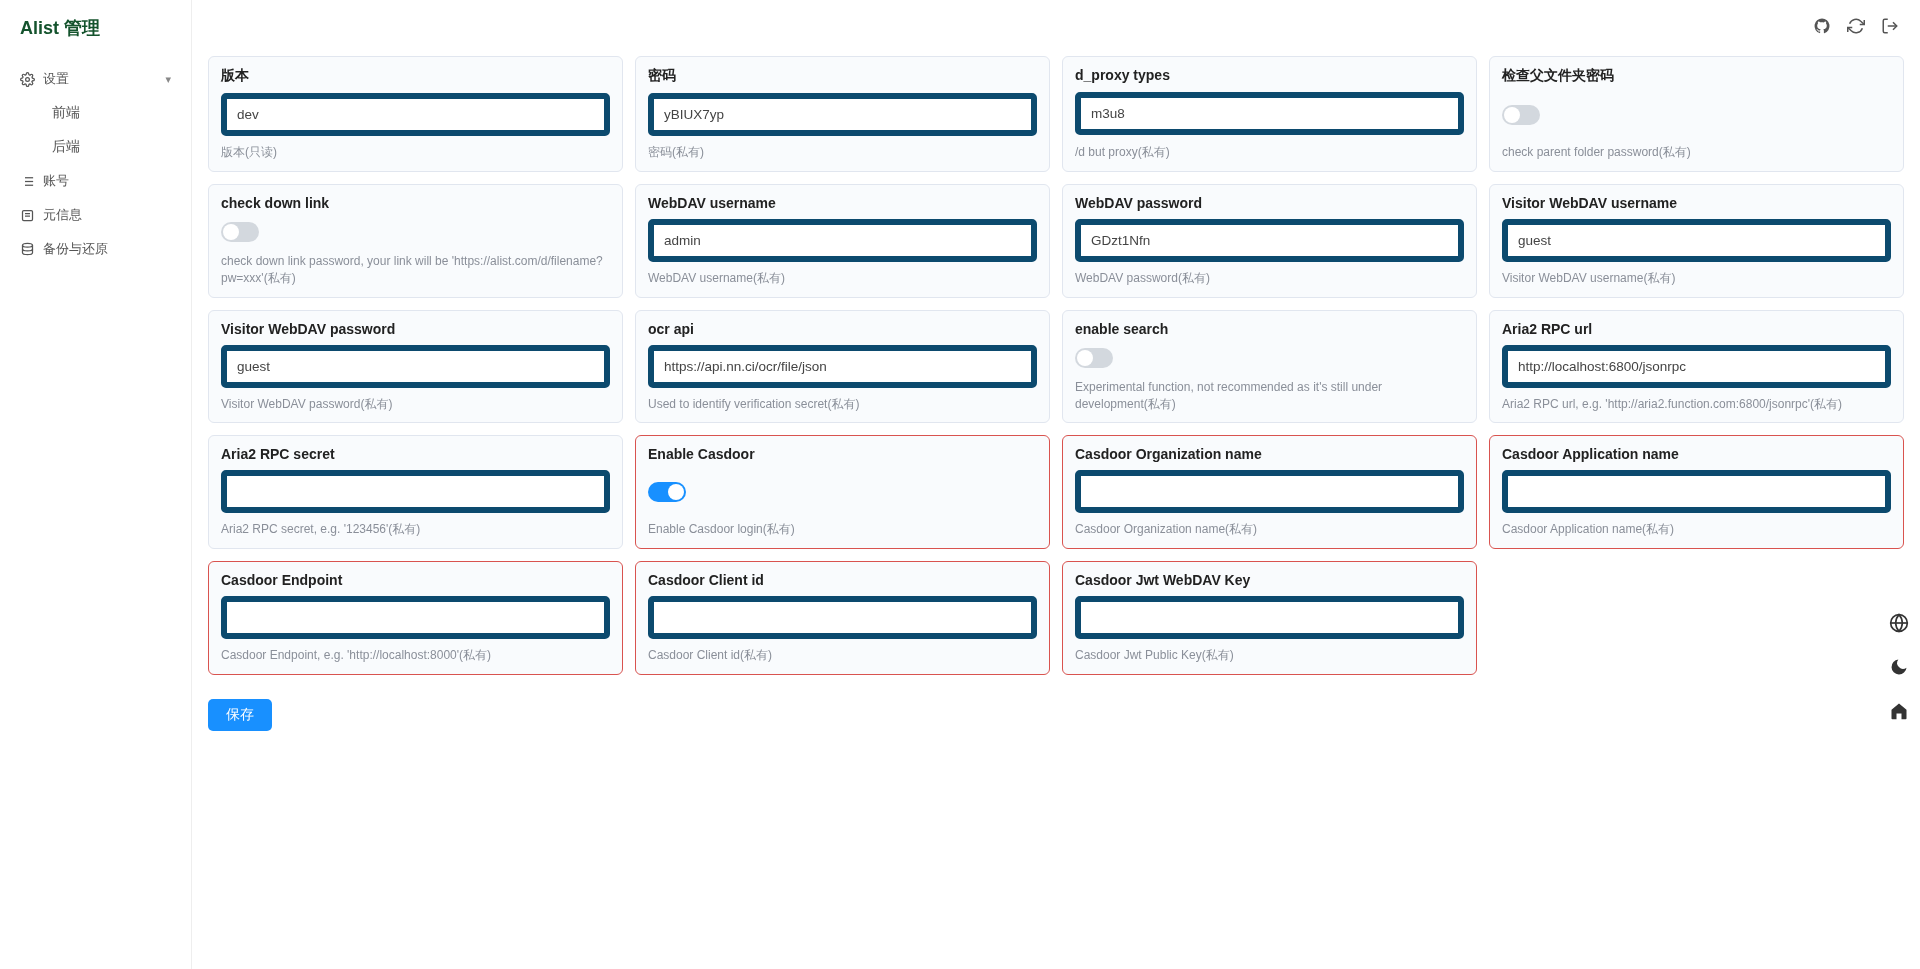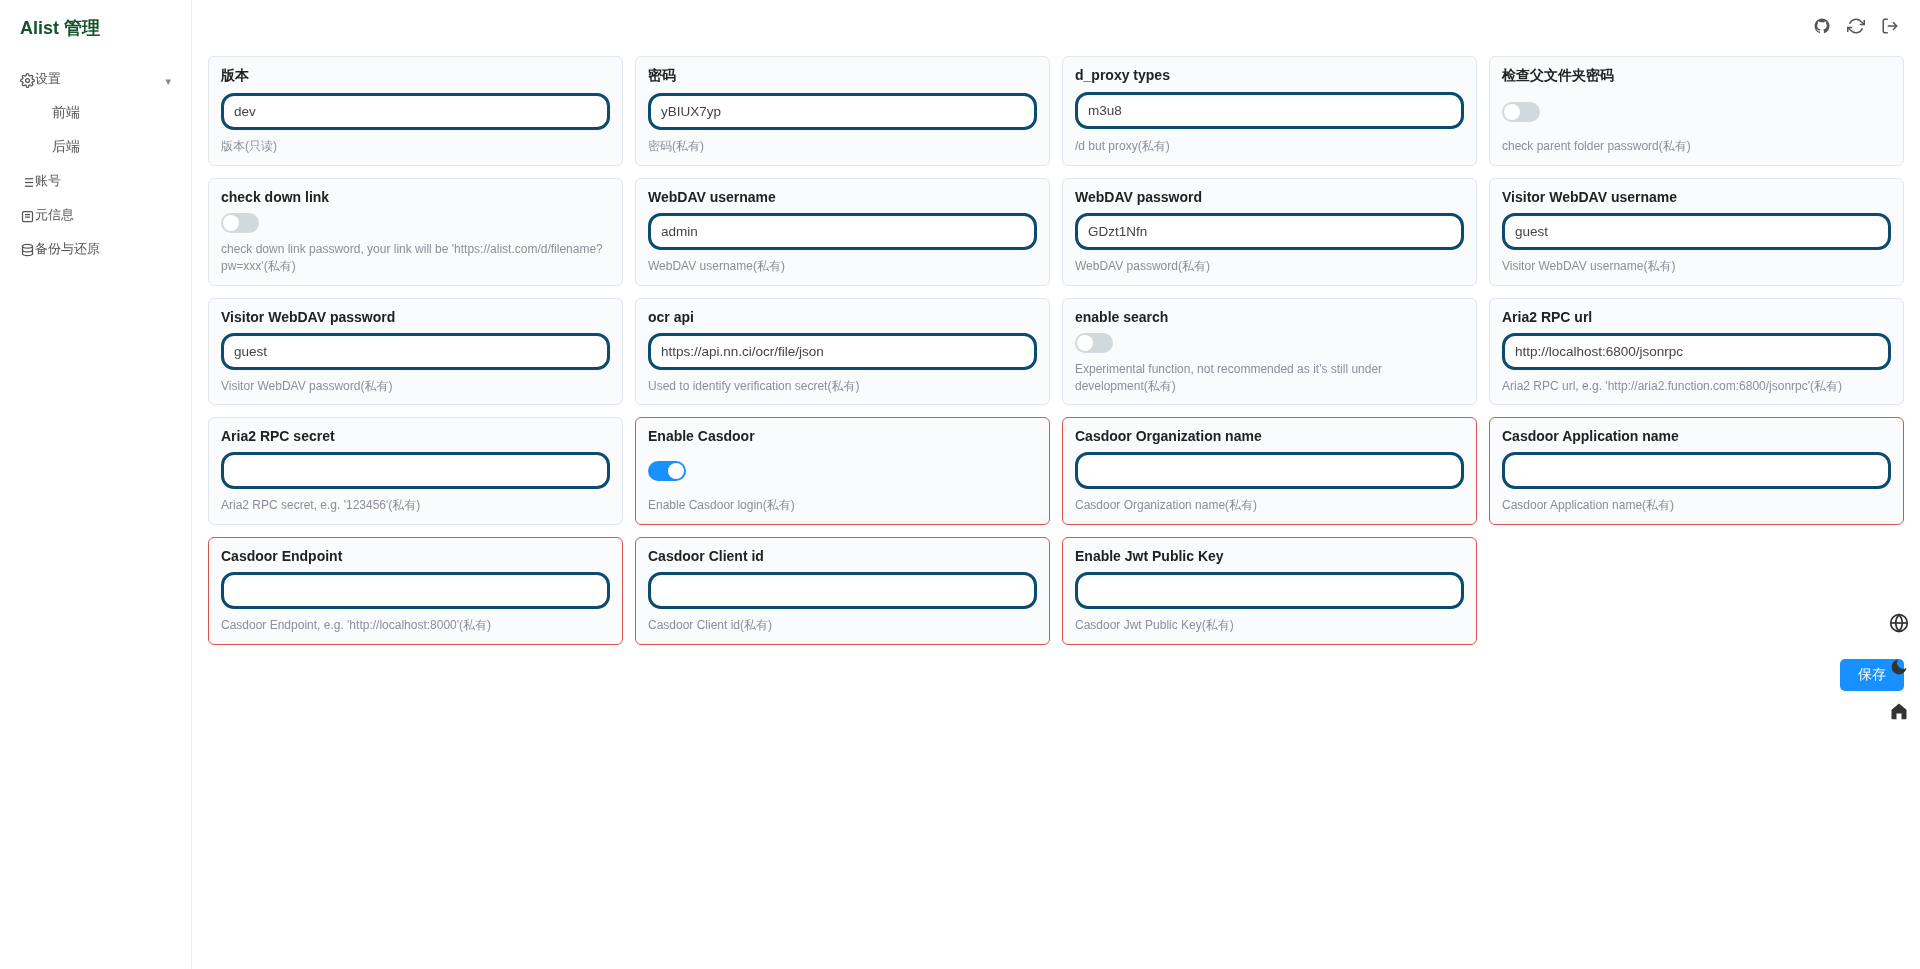--- a/index.html
+++ b/index.html
@@ -1,40 +1,40 @@
 <!DOCTYPE html>
 <html><head>
 <meta charset="utf-8">
 <style>
 * { box-sizing: border-box; margin: 0; padding: 0; }
 body { font-family: -apple-system, BlinkMacSystemFont, "Segoe UI", "Microsoft YaHei", sans-serif; font-size: 14px; color: #333; background: #fff; }
 .layout { display: flex; width: 1920px; height: 969px; }
 .sidebar { width: 192px; border-right: 1px solid #eee; display: flex; flex-direction: column; }
 .brand { padding: 16px 20px; font-size: 18px; font-weight: 600; color: #14532d; }
 .nav { padding: 6px 8px; }
-.nav-item { display: flex; align-items: flex-end; padding: 8px 12px; border-radius: 6px; cursor: pointer; font-size: 13px; color: #555; }
+.nav-item { display: flex; align-items: center; padding: 8px 12px; border-radius: 6px; cursor: pointer; font-size: 13px; color: #555; gap: 8px; }
 .nav-item .chev { margin-left: auto; color: #888; font-size: 11px; }
 .nav-sub { padding-left: 32px; }
 .nav-sub .nav-item { font-size: 14px; }
 .nav-item svg, .nav-item .ic { width: 15px; height: 15px; flex-shrink: 0; color: #555; }
 .main { flex: 1; display: flex; flex-direction: column; min-width: 0; position: relative; }
 .topbar { height: 52px; display: flex; align-items: center; justify-content: flex-end; padding: 0 20px; gap: 14px; }
 .topbar .tbtn { width: 20px; height: 20px; cursor: pointer; color: #555; display: flex; align-items: center; justify-content: center; }
 .content { flex: 1; padding: 4px 16px 16px 16px; overflow: auto; }
 .grid { display: grid; grid-template-columns: repeat(4, 1fr); gap: 12px; }
 .card { border: 1px solid #e1e6ef; background: #f9fbfd; border-radius: 6px; padding: 10px 12px; display: flex; flex-direction: column; gap: 8px; justify-content: space-between; }
 .card.highlight { border: 1.5px solid #d9534f; }
 .card .label { font-size: 14px; font-weight: 600; color: #222; }
-.card input[type=text] { width: 100%; border: 3px solid #0c4a6e; background: #fff; border-radius: 13px; padding: 8px 10px; font-size: 13.5px; color: #444; outline: none; }
+.card input[type=text] { width: 100%; border: 6px solid #0c4a6e; background: #fff; border-radius: 5px; padding: 8px 10px; font-size: 13.5px; color: #444; outline: none; }
 .card .help { font-size: 12px; color: #8a8f99; line-height: 1.4; }
 .toggle { width: 38px; height: 20px; border-radius: 999px; background: #d3d8de; position: relative; cursor: pointer; }
 .toggle.on { background: #1890ff; }
 .toggle .knob { position: absolute; top: 2px; left: 2px; width: 16px; height: 16px; border-radius: 50%; background: #fff; transition: none; }
 .toggle.on .knob { left: 20px; }
-.save-row { margin-top: 14px; display: flex; justify-content: flex-end; }
+.save-row { margin-top: 24px; display: flex; justify-content: flex-start; }
 .save-btn { background: #1890ff; color: #fff; border: none; border-radius: 5px; padding: 7px 18px; font-size: 14px; cursor: pointer; }
 .float-bar { position: absolute; right: 10px; top: 612px; display: flex; flex-direction: column; gap: 22px; }
 .float-bar .fbtn { width: 22px; height: 22px; cursor: pointer; color: #333; display: flex; align-items: center; justify-content: center; }
 </style>
 </head>
 <body>
 
 <div class="layout">
   <aside class="sidebar">
     <div class="brand">Alist 管理</div>
@@ -203,21 +203,21 @@
             <div class="label">Casdoor Endpoint</div>
             <input type="text" style="">
             <div class="help">Casdoor Endpoint, e.g. 'http://localhost:8000'(私有)</div>
           </div>
           <div class="card highlight">
             <div class="label">Casdoor Client id</div>
             <input type="text" style="">
             <div class="help">Casdoor Client id(私有)</div>
           </div>
           <div class="card highlight">
-            <div class="label">Enable Jwt Public Key</div>
+            <div class="label">Casdoor Jwt WebDAV Key</div>
             <input type="text" style="">
             <div class="help">Casdoor Jwt Public Key(私有)</div>
           </div>
         </div>
       <div class="save-row">
         <button class="save-btn">保存</button>
       </div>
     </div>
 
     <div class="float-bar">

